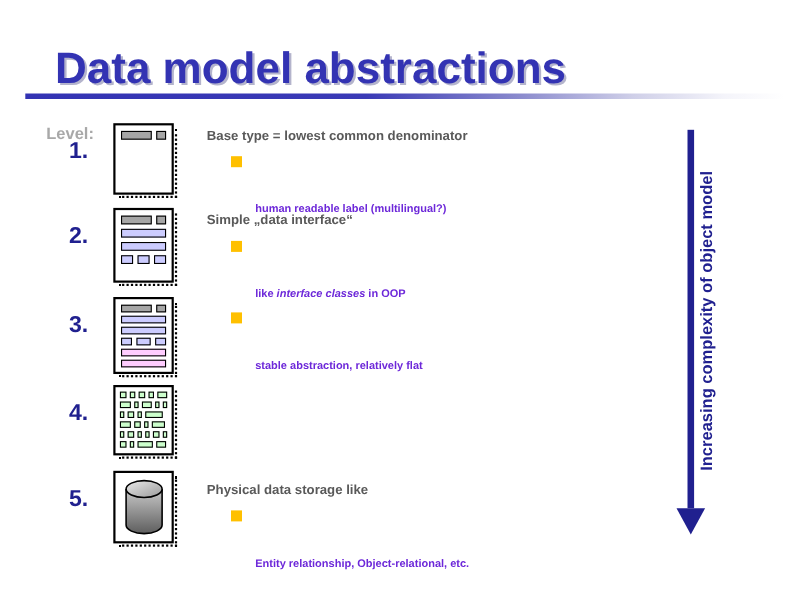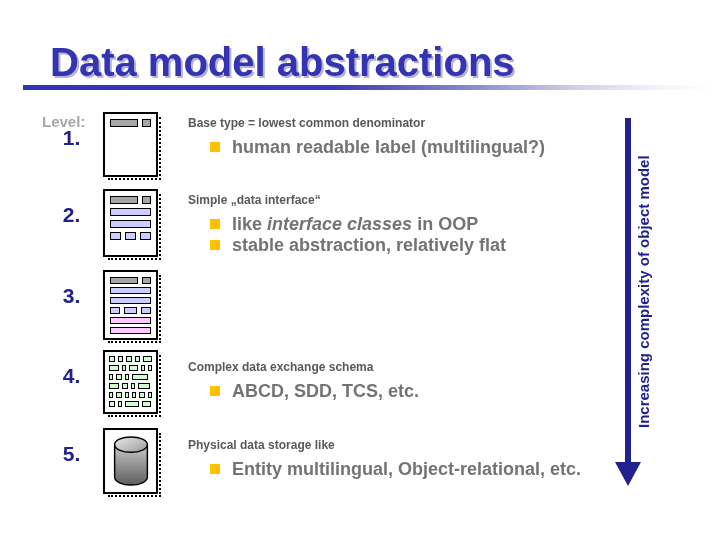--- a/index.html
+++ b/index.html
@@ -38,21 +38,21 @@
   .row-content { grid-column:5; }
   .row-content.offset { margin-top:6px; }
 
   .heading {
     font-size:12px; font-weight:bold; color:#595959; line-height:22px; margin-bottom:3px;
   }
   .bullet { display:flex; line-height:20px; margin-bottom:1px; }
   .bullet-marker {
     flex:0 0 10px; width:10px; height:10px; background:#FFC000; margin:5px 12px 0 22px;
   }
-  .bullet-text { font-size:18px; font-weight:bold; color:#737373; }
+  .bullet-text { font-size:10px; font-weight:bold; color:#6d28d9;margin-top:44px; }
   .bullet-text em { font-style:italic; }
 
   
   .doc {
     position:relative; box-sizing:border-box; width:55px;
     background:#fff; border:2px solid #000; padding:5px;
     display:flex; flex-direction:column;
   }
   .doc::after {
     content:""; position:absolute; left:3px; top:3px; right:-5px; bottom:-5px;
@@ -211,27 +211,20 @@
             <span class="b s6 gr" style="width:4px"></span>
             <span class="b s6 gr" style="width:6px"></span>
             <span class="b s6 gr" style="width:4px"></span>
           </div>
         <div class="irow g3">
             <span class="b s6 gr" style="width:6px"></span>
             <span class="b s6 gr" style="width:4px"></span>
             <span class="b s6 gr" style="width:14px"></span>
             <span class="b s6 gr" style="width:9px"></span>
           </div>
-      </div>
-    </div>
-    <div class="row-content offset">
-      <div class="heading">Complex data exchange schema</div>
-      <div class="bullet">
-        <span class="bullet-marker"></span>
-        <span class="bullet-text">ABCD, SDD, TCS, etc.</span>
       </div>
     </div>
   </div>
 
   <div class="level-row" style="top:428px;">
     <div class="level-number">5.</div>
     <div class="icon-cell">
       <div class="doc h66 db-box">
         <svg width="38" height="54" viewBox="0 0 38 54">
           <defs>
@@ -246,21 +239,21 @@
           </defs>
           <path d="M2,10 L2,44 A17,8 0 0 0 36,44 L36,10" fill="url(#cylbody)" stroke="#000" stroke-width="1.5"></path>
           <ellipse cx="19" cy="10" rx="17" ry="8" fill="url(#cyltop)" stroke="#000" stroke-width="1.5"></ellipse>
         </svg>
       </div>
     </div>
     <div class="row-content offset">
       <div class="heading">Physical data storage like</div>
       <div class="bullet">
         <span class="bullet-marker"></span>
-        <span class="bullet-text">Entity multilingual, Object-relational, etc.</span>
+        <span class="bullet-text">Entity relationship, Object-relational, etc.</span>
       </div>
     </div>
   </div>
 
   <div class="arrow-line"></div>
   <div class="arrow-head"></div>
   <div class="arrow-label">Increasing complexity of object model</div>
 
 </div>
 

